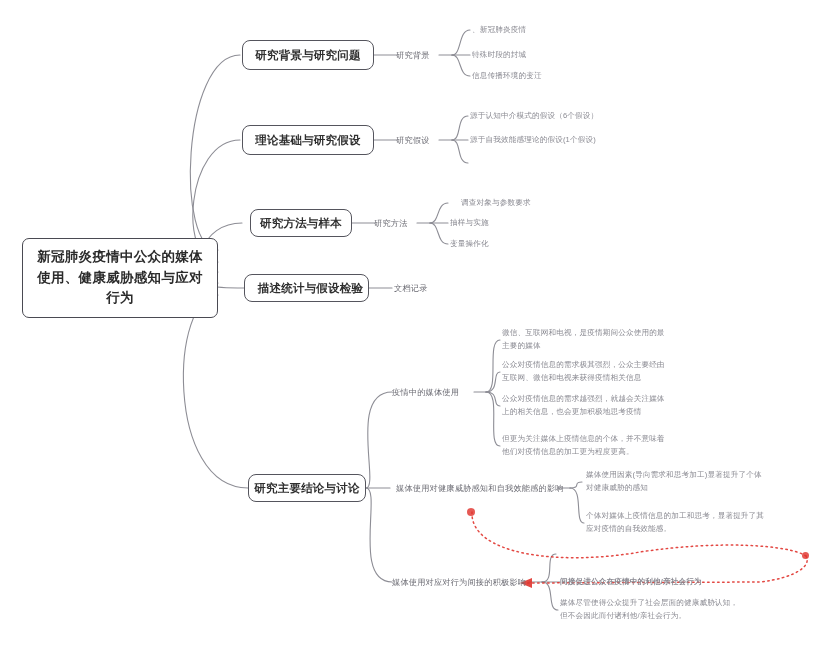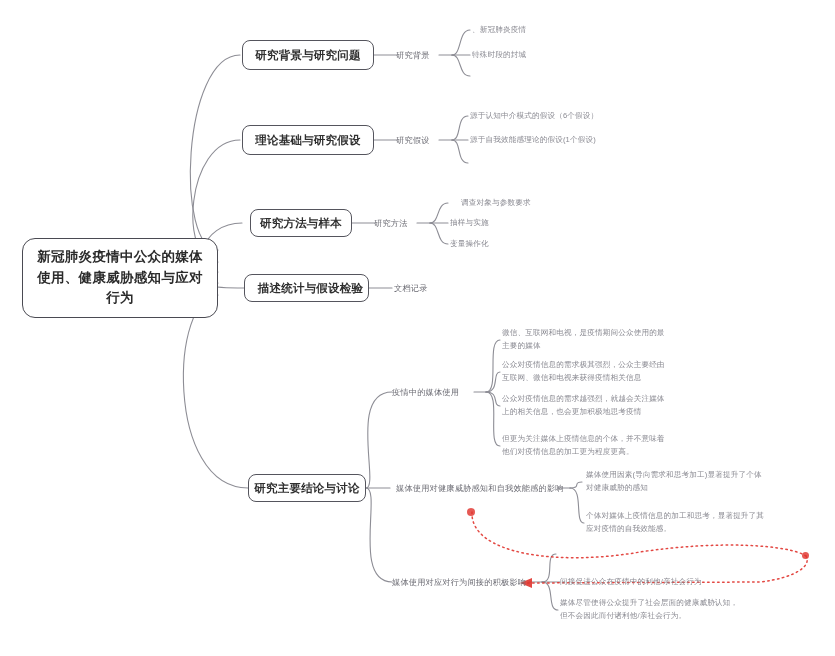--- a/index.html
+++ b/index.html
@@ -9,21 +9,21 @@
     font-family:"Liberation Sans","DejaVu Sans",sans-serif;
     color:#3a3a3a;
   }
   #canvas{position:absolute;inset:0;width:835px;height:656px;}
   svg.links{position:absolute;left:0;top:0;width:835px;height:656px;pointer-events:none;}
 
   
   .node{position:absolute;box-sizing:border-box;}
 
   .root{
-    border:1.6px solid #4a4a52;border-radius:13px;background:#fff;
+    border:1.6px solid #4a4a52;border-radius:7px;background:#fff;
     display:flex;align-items:center;justify-content:center;text-align:center;
     font-size:13.5px;font-weight:bold;line-height:1.55;color:#2b2b2b;
     padding:8px 10px;letter-spacing:.3px;
   }
   .branch{
     border:1.4px solid #55555d;border-radius:8px;background:#fff;
     display:flex;align-items:center;justify-content:center;text-align:center;
     font-size:11.5px;font-weight:bold;color:#2f2f2f;padding:5px 8px;
     letter-spacing:.2px;white-space:nowrap;
   }
@@ -106,20 +106,21 @@
 
   <div class="reddot" style="left:467px;top:508px;"></div>
   <div class="reddot" style="left:802px;top:552px;width:7px;height:7px;"></div>
 
   <div class="node root" style="left:22px;top:238px;width:196px;height:80px;">新冠肺炎疫情中公众的媒体使用、健康威胁感知与应对行为</div>
 
   <div class="node branch" style="left:242px;top:40px;width:132px;height:30px;">研究背景与研究问题</div>
   <div class="node mid" style="left:396px;top:48px;width:46px;height:14px;">研究背景</div>
   <div class="node leaf" style="left:472px;top:23px;width:160px;height:14px;">、新冠肺炎疫情</div>
   <div class="node leaf" style="left:472px;top:48px;width:160px;height:14px;">特殊时段的封城</div>
+  <div class="node leaf" style="left:472px;top:69px;width:170px;height:14px;">信息传播环境的变迁</div>
 
   <div class="node branch" style="left:242px;top:125px;width:132px;height:30px;">理论基础与研究假设</div>
   <div class="node mid" style="left:396px;top:133px;width:46px;height:14px;">研究假设</div>
   <div class="node leaf" style="left:470px;top:109px;width:200px;height:14px;">源于认知中介模式的假设（6个假设）</div>
   <div class="node leaf" style="left:470px;top:133px;width:200px;height:14px;">源于自我效能感理论的假设(1个假设)</div>
 
   <div class="node branch" style="left:250px;top:209px;width:102px;height:28px;">研究方法与样本</div>
   <div class="node mid" style="left:374px;top:216px;width:46px;height:14px;">研究方法</div>
   <div class="node leaf" style="left:450px;top:196px;width:160px;height:14px;margin-left:11px;">调查对象与参数要求</div>
   <div class="node leaf" style="left:450px;top:216px;width:160px;height:14px;">抽样与实施</div>
@@ -134,16 +135,16 @@
   <div class="node leaf two" style="left:502px;top:327px;width:170px;height:26px;">微信、互联网和电视，是疫情期间公众使用的最主要的媒体</div>
   <div class="node leaf two" style="left:502px;top:359px;width:170px;height:26px;">公众对疫情信息的需求极其强烈，公众主要经由互联网、微信和电视来获得疫情相关信息</div>
   <div class="node leaf two" style="left:502px;top:393px;width:170px;height:26px;">公众对疫情信息的需求越强烈，就越会关注媒体上的相关信息，也会更加积极地思考疫情</div>
   <div class="node leaf two" style="left:502px;top:433px;width:170px;height:26px;">但更为关注媒体上疫情信息的个体，并不意味着他们对疫情信息的加工更为程度更高。</div>
 
   <div class="node mid" style="left:396px;top:481px;width:170px;height:14px;">媒体使用对健康威胁感知和自我效能感的影响</div>
   <div class="node leaf two" style="left:586px;top:469px;width:180px;height:26px;">媒体使用因素(导向需求和思考加工)显著提升了个体对健康威胁的感知</div>
   <div class="node leaf two" style="left:586px;top:510px;width:180px;height:26px;">个体对媒体上疫情信息的加工和思考，显著提升了其应对疫情的自我效能感。</div>
 
   <div class="node mid" style="left:392px;top:575px;width:140px;height:14px;">媒体使用对应对行为间接的积极影响</div>
-  <div class="node leaf" style="left:560px;top:575px;width:180px;height:14px;">间接促进公众在疫情中的利他/亲社会行为</div>
+  <div class="node leaf" style="left:560px;top:575px;width:180px;height:14px;font-weight:bold;">间接促进公众在疫情中的利他/亲社会行为</div>
   <div class="node leaf two" style="left:560px;top:597px;width:180px;height:26px;">媒体尽管使得公众提升了社会层面的健康威胁认知，但不会因此而付诸利他/亲社会行为。</div>
 
 </div>
 
 </body></html>

